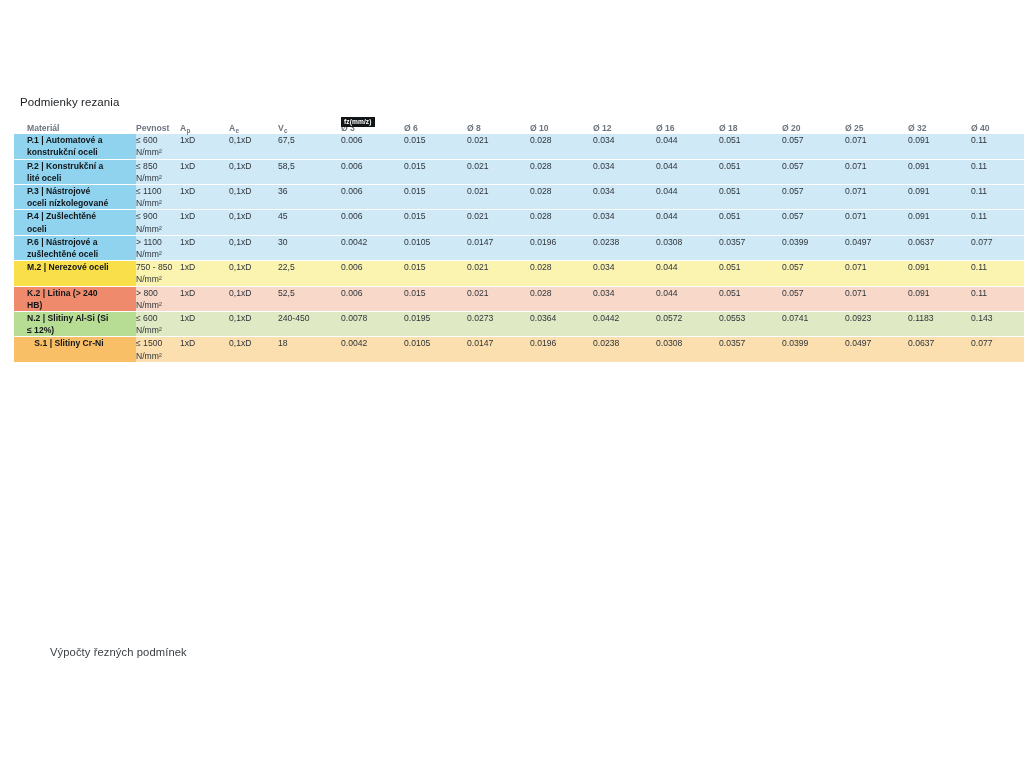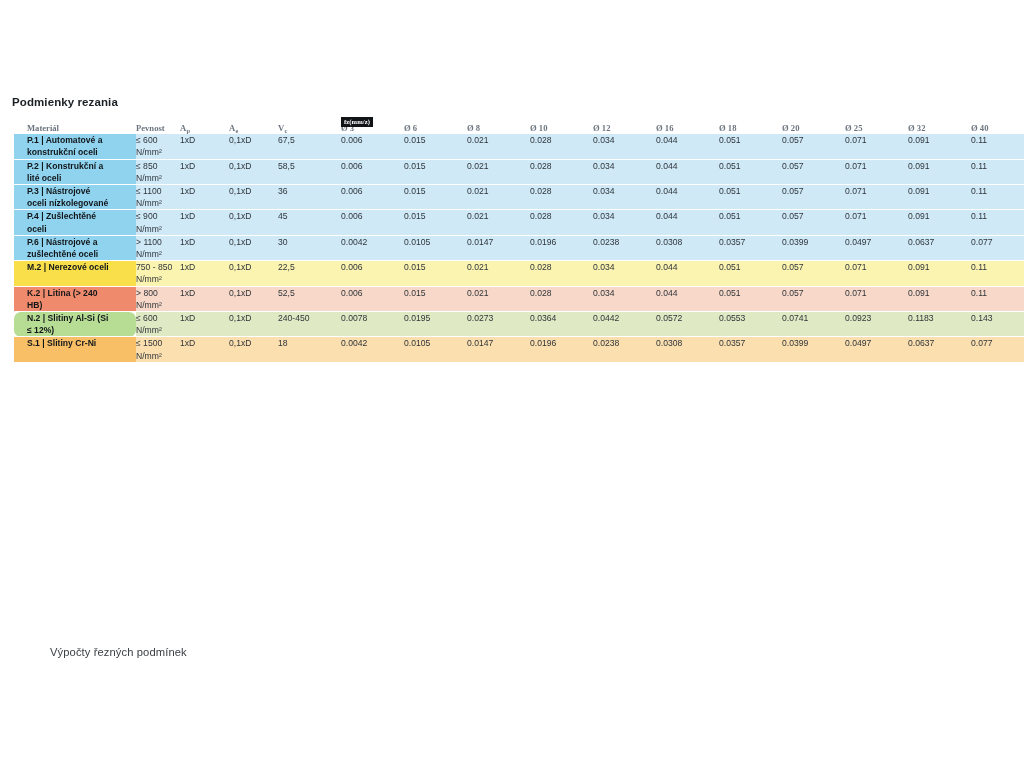--- a/index.html
+++ b/index.html
@@ -21,24 +21,24 @@
   .page {
     position: absolute;
     left: 0;
     top: 0;
     width: 1024px;
     height: 768px;
   }
 
   .title {
     position: absolute;
-    left: 12px;
+    left: 20px;
     top: 96px;
     font-size: 11.5px;
-    font-weight: bold;
+    font-weight: normal;
     color: #1b1f23;
     letter-spacing: 0.1px;
   }
 
   .table-wrap {
     position: absolute;
     left: 14px;
     top: 122px;
     width: 996px;
   }
@@ -61,21 +61,20 @@
 
   
   thead th {
     color: #6d7680;
     font-weight: bold;
     font-size: 8.6px;
     padding: 10px 0 12px 0;
     background: #ffffff;
     position: relative;
     white-space: nowrap;
-    font-family: Liberation Serif, serif;
   }
   thead th.c-material { padding-left: 13px; }
   thead th sub {
     font-size: 6.4px;
     vertical-align: baseline;
     position: relative;
     top: 2px;
     left: 0.3px;
   }
 
@@ -120,24 +119,24 @@
   tr.fam-p  td { background: #cfe9f7; }
   tr.fam-p  td.c-material { background: #8fd3ef; }
 
   tr.fam-m  td { background: #fbf3b0; }
   tr.fam-m  td.c-material { background: #f9e04b; }
 
   tr.fam-k  td { background: #f8d8c9; margin-top: 10px; }
   tr.fam-k  td.c-material { background: #f08a6c; }
 
   tr.fam-n  td { background: #dfe9c4; }
-  tr.fam-n  td.c-material { background: #b7dc94; border-radius: 7px; }
+  tr.fam-n  td.c-material { background: #b7dc94; }
 
   tr.fam-s  td { background: #fbdfaf; }
-  tr.fam-s  td.c-material { background: #f9bf66; }
+  tr.fam-s  td.c-material { background: #f9bf66; text-align: center; }
 
   tbody tr td { border-bottom: 1.5px solid #ffffff; }
   tbody tr:last-child td { border-bottom: none; }
 
   .footer-note {
     position: absolute;
     left: 14px;
     top: 646px;
     font-size: 11.2px;
     color: #3b4045;

